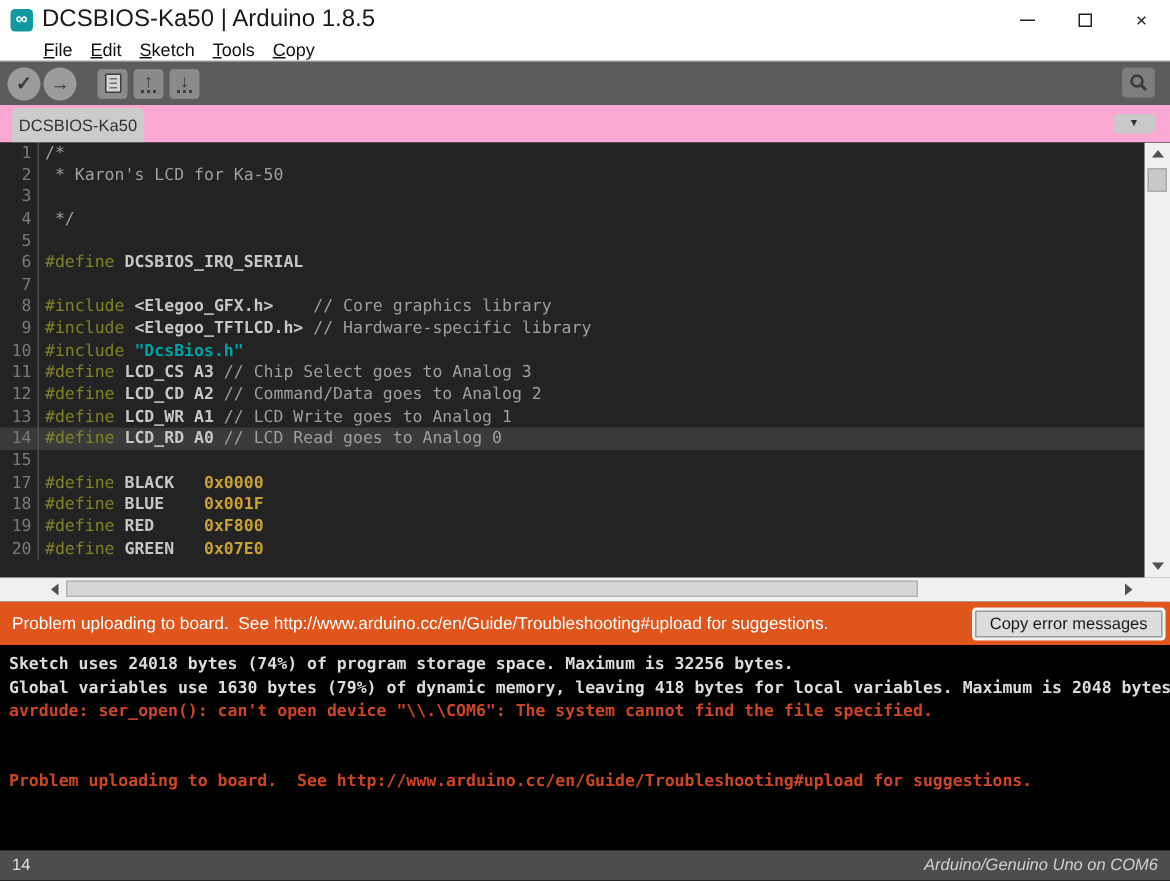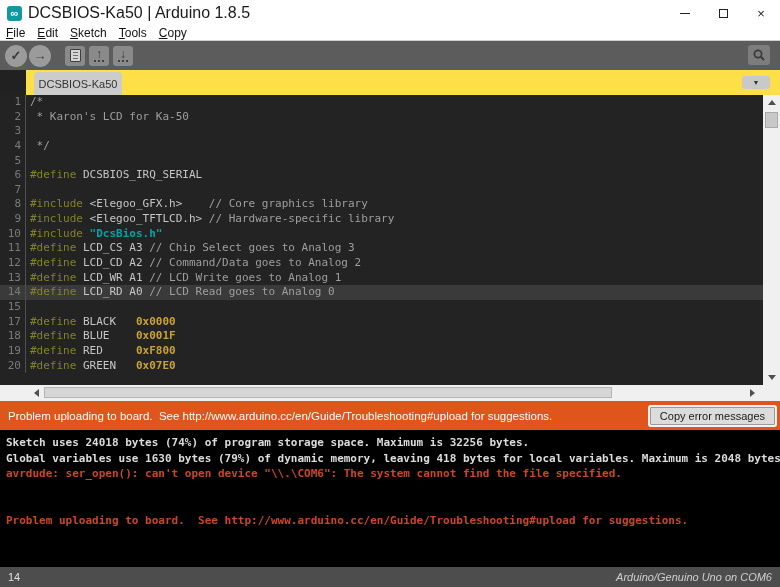--- a/index.html
+++ b/index.html
@@ -12,59 +12,59 @@
   .app-icon { width:15px; height:15px; margin:0 6px 0 7px; background:#12999f; border-radius:3px;
               color:#fff; font-size:11px; line-height:14px; text-align:center; font-weight:bold; }
   .title-text { font-size:16px; color:#1a1a1a; }
   .win-controls { margin-left:auto; display:flex; height:100%; }
   .win-btn { width:38px; height:100%; display:flex; align-items:center; justify-content:center; color:#222; }
   .glyph-min { width:10px; height:1px; background:#222; }
   .glyph-max { width:9px; height:9px; border:1px solid #222; }
   .glyph-close { font-size:13px; line-height:1; }
 
   
-  .menubar { height:14px; background:#ffffff; display:flex; align-items:center; padding-left:0; flex:0 0 auto; }
+  .menubar { height:14px; background:#ffffff; display:flex; align-items:center; padding-left:23px; flex:0 0 auto; }
   .menu-item { display:inline-block; font-size:12px; color:#111; padding:0 6px; line-height:14px; }
   .menu-item::first-letter { text-decoration:underline; }
 
   
   .toolbar { height:30px; background:#5c5c5c; display:flex; align-items:center; padding-left:5px; position:relative; flex:0 0 auto; border-top:1px solid #cfcfcf; }
   .tb-circle { width:22px; height:22px; border-radius:50%; background:#9b9b9b; margin-right:2px;
                display:flex; align-items:center; justify-content:center; color:#3c3c3c; font-size:13px; font-weight:bold; }
   .tb-square { width:20px; height:20px; border-radius:3px; background:#8a8a8a; margin-left:4px;
                display:flex; flex-direction:column; align-items:center; justify-content:center; color:#3c3c3c; }
   .tb-square .arrow { font-size:12px; font-weight:bold; line-height:10px; }
   .tb-square .tray { width:10px; border-bottom:2px dotted #3f3f3f; margin-top:1px; }
   .doc-shape { width:11px; height:13px; background:#d6d6d6; border:1px solid #3f3f3f; border-radius:1px;
                display:flex; flex-direction:column; justify-content:center; gap:2px; padding:0 2px; }
   .doc-shape i { display:block; height:1px; background:#6f6f6f; }
   .tb-serial { position:absolute; right:10px; top:4px; width:22px; height:20px; border-radius:3px; background:#7d7d7d;
                display:flex; align-items:center; justify-content:center; }
   .gap8 { width:8px; }
 
   
-  .tabstrip { height:25px; background:#fde047; position:relative; flex:0 0 auto;margin-left:26px; }
+  .tabstrip { height:25px; background:#f9a8d4; position:relative; flex:0 0 auto; }
   .tab { position:absolute; left:8px; top:2px; height:23px; width:88px; background:#cccccc;
          border-radius:4px 4px 0 0; display:flex; align-items:center; justify-content:center;
          font-size:11px; color:#333; }
   .tab-dropdown { position:absolute; right:10px; top:6px; width:28px; height:13px; background:#c9c9c9;
                   border-radius:3px; display:flex; align-items:center; justify-content:center;
                   font-size:7px; color:#333; }
 
   
   .editor-wrap { height:290px; position:relative; background:#232323; flex:0 0 auto; overflow:hidden; }
   .code-area { position:absolute; left:0; top:0; right:17px; bottom:0; overflow:hidden;
                font-family:"DejaVu Sans Mono", monospace; font-size:11px; }
   .code-line { height:14.65px; line-height:14.65px; white-space:pre; display:flex; }
   .code-line.current { background:#3a3a3a; }
   .gutter-num { flex:0 0 26px; text-align:right; padding-right:4px; color:#7a7a7a; border-right:1px solid #4f4f4f; }
   .code-text { padding-left:4px; }
   .tok-cm { color:#9e9e9e; }
   .tok-kw { color:#828227; }
-  .tok-id { color:#c6c6c6; font-weight:normal; }
+  .tok-id { color:#c6c6c6; font-weight:bold; }
   .tok-str { color:#00a4a4; font-weight:bold; }
   .tok-num { color:#c9a237; font-weight:bold; }
   .tok-pl { color:#c6c6c6; }
 
   
   .vscroll { position:absolute; right:0; top:0; bottom:0; width:17px; background:#f0f0f0; }
   .vs-arrow { position:absolute; left:0; width:17px; height:15px; display:flex; align-items:center; justify-content:center; }
   .tri-up { width:0; height:0; border-left:4px solid transparent; border-right:4px solid transparent; border-bottom:5px solid #505050; }
   .tri-down { width:0; height:0; border-left:4px solid transparent; border-right:4px solid transparent; border-top:5px solid #505050; }
   .tri-left { width:0; height:0; border-top:4px solid transparent; border-bottom:4px solid transparent; border-right:5px solid #505050; }

